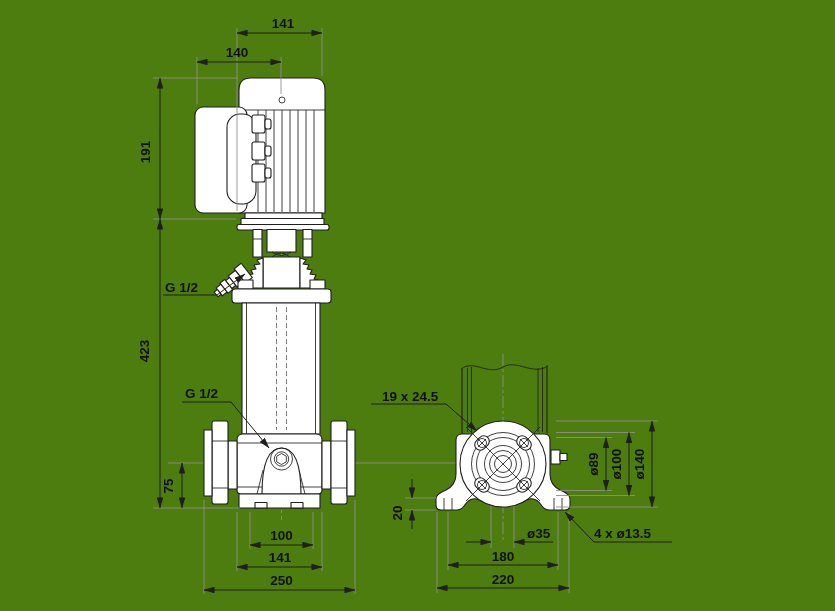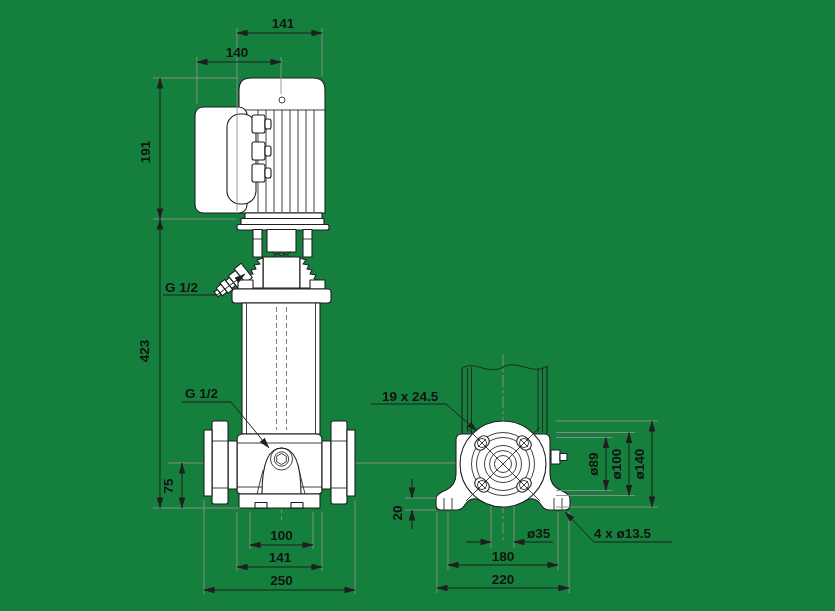--- a/index.html
+++ b/index.html
@@ -1,16 +1,16 @@
 <!DOCTYPE html>
 <html><head>
 <meta charset="utf-8">
 <style>
   html,body{margin:0;padding:0;background:#ffffff;}
-  #stage{position:relative;width:835px;height:611px;background:#15803d;overflow:hidden;
+  #stage{position:relative;width:835px;height:611px;background:#4d7c0f;overflow:hidden;
          font-family:"Liberation Sans", sans-serif;}
   svg{position:absolute;left:0;top:0;}
   text{font-family:"Liberation Sans", sans-serif;font-weight:bold;font-size:13.5px;fill:#111;}
   .geo{stroke:#1f1f1f;stroke-width:1.1;fill:none;stroke-linejoin:round;stroke-linecap:round;}
   .geof{stroke:#1f1f1f;stroke-width:1.1;fill:#ffffff;stroke-linejoin:round;}
   .geot{stroke:#1f1f1f;stroke-width:0.85;fill:none;}
   .dim{stroke:#1f1f1f;stroke-width:1;fill:none;}
   .ext{stroke:#8f8f8f;stroke-width:0.9;fill:none;}
   .cl{stroke:#8f8f8f;stroke-width:0.9;fill:none;stroke-dasharray:12 3 3 3;}
   .dash{stroke:#5a5a5a;stroke-width:0.8;fill:none;stroke-dasharray:5 3;}

